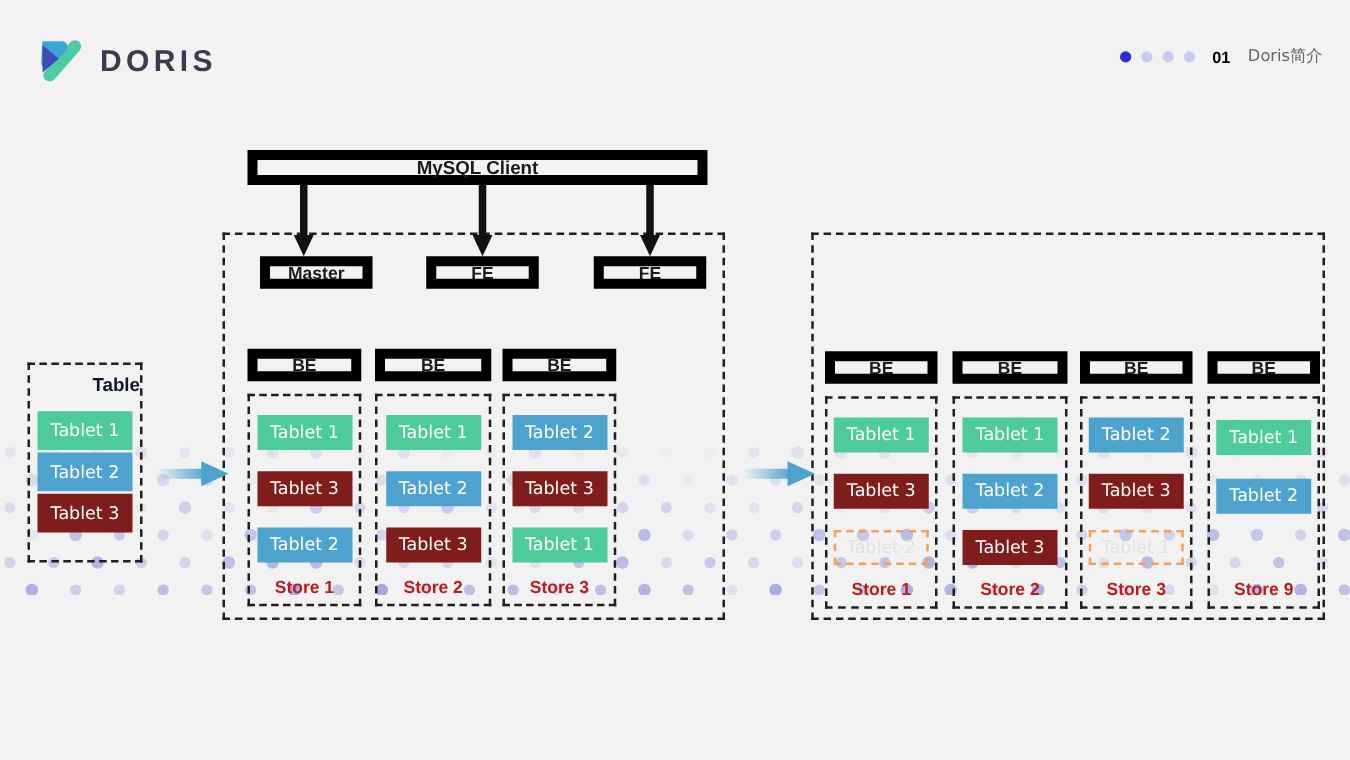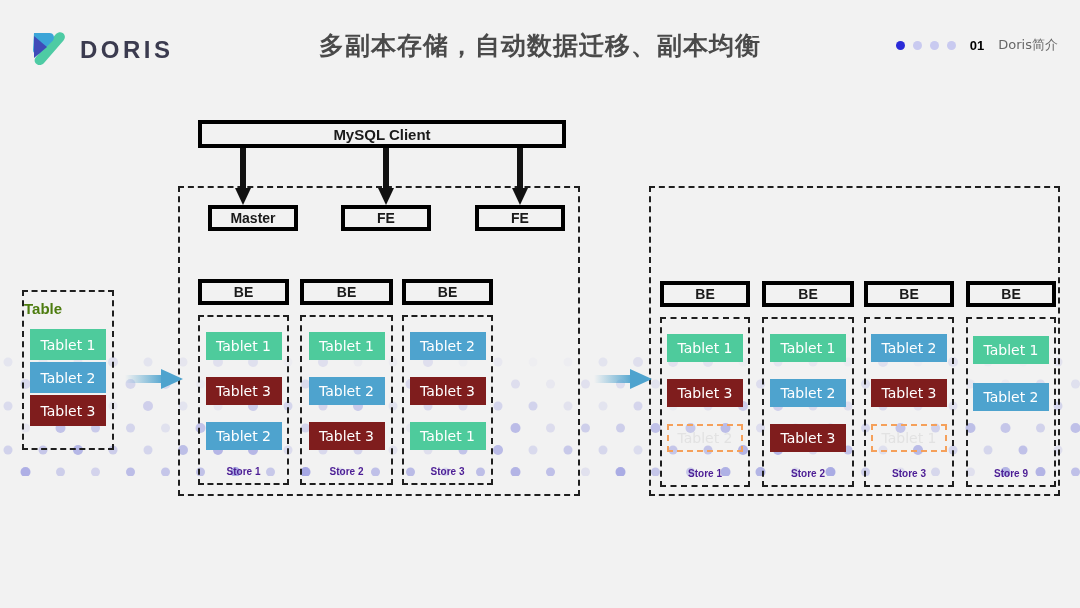--- a/index.html
+++ b/index.html
@@ -68,21 +68,21 @@
     font-family: "Liberation Sans", sans-serif;
   }
   #section-name {
     font-size: 13px; color: #666; margin-left: 6px;
     font-family: "DejaVu Sans", "Liberation Sans", sans-serif;
     text-align: center;
   }
 
   
   .solid-box {
-    border: 4px solid #000000;
+    border: 8px solid #000000;
     background: #f2f2f2;
     display: flex; align-items: center; justify-content: center;
     font-weight: bold;
     color: #1a1a1a;
     font-family: "Liberation Sans", sans-serif;
     position: absolute;
   }
   .dashed-region {
     position: absolute;
     border: 2px dashed #1f1f1f;
@@ -94,22 +94,22 @@
     background: transparent;
     display: flex;
     flex-direction: column;
     align-items: center;
   }
   .store-label {
     position: absolute;
     bottom: 6px; left: 0; width: 100%;
     text-align: center;
     font-weight: bold;
-    font-size: 10px;
-    color: #4c1d95;
+    font-size: 14px;
+    color: #b91c1c;
     font-family: "Liberation Sans", sans-serif;
   }
   .tablet {
     width: 76px; height: 28px;
     display: flex; align-items: center; justify-content: center;
     color: #ffffff;
     font-size: 14px;
     font-family: "DejaVu Sans", "Liberation Sans", sans-serif;
     white-space: nowrap;
   }
@@ -124,21 +124,21 @@
 
   
   #table-panel {
     position: absolute;
     left: 22px; top: 290px;
     width: 92px; height: 160px;
     border: 2px dashed #1f1f1f;
   }
   #table-title {
     position: absolute; top: 8px; left: 0; width: 100%;
-    text-align: left; font-weight: bold; font-size: 15px; color: #4d7c0f;
+    text-align: right; font-weight: bold; font-size: 15px; color: #0f172a;
     font-family: "Liberation Sans", sans-serif;
   }
   #table-tablets {
     position: absolute; top: 37px; left: 50%;
     transform: translateX(-50%);
     display: flex; flex-direction: column; gap: 2px;
   }
   #table-tablets .tablet { width: 76px; height: 31px; }
 
   
@@ -350,21 +350,20 @@
 
   <div id="logo-group">
     <svg id="logo-mark" viewBox="0 0 40 44">
       <path d="M8 29 L28 6 C33 1 40 7 35.5 12.5 L16 35 C11 40.5 3.5 34 8 29 Z" fill="#4ecba4"></path>
       <path d="M6 5 L21.5 5 C26 5 27.5 10 24 13.5 L12 25 C9 27.5 5 26 5 22 Z" fill="#3ba5d8"></path>
       <path d="M6 8 L6 30 L19 19 Z" fill="#3f4bb8"></path>
     </svg>
     <span id="logo-text">DORIS</span>
   </div>
 
-  <div id="slide-title">多副本存储，自动数据迁移、副本均衡</div>
 
   <div id="section-indicator">
     <span class="prog-dot active"></span>
     <span class="prog-dot"></span>
     <span class="prog-dot"></span>
     <span class="prog-dot"></span>
     <span id="section-number">01</span>
     <span id="section-name">Doris简介</span>
   </div>
 

